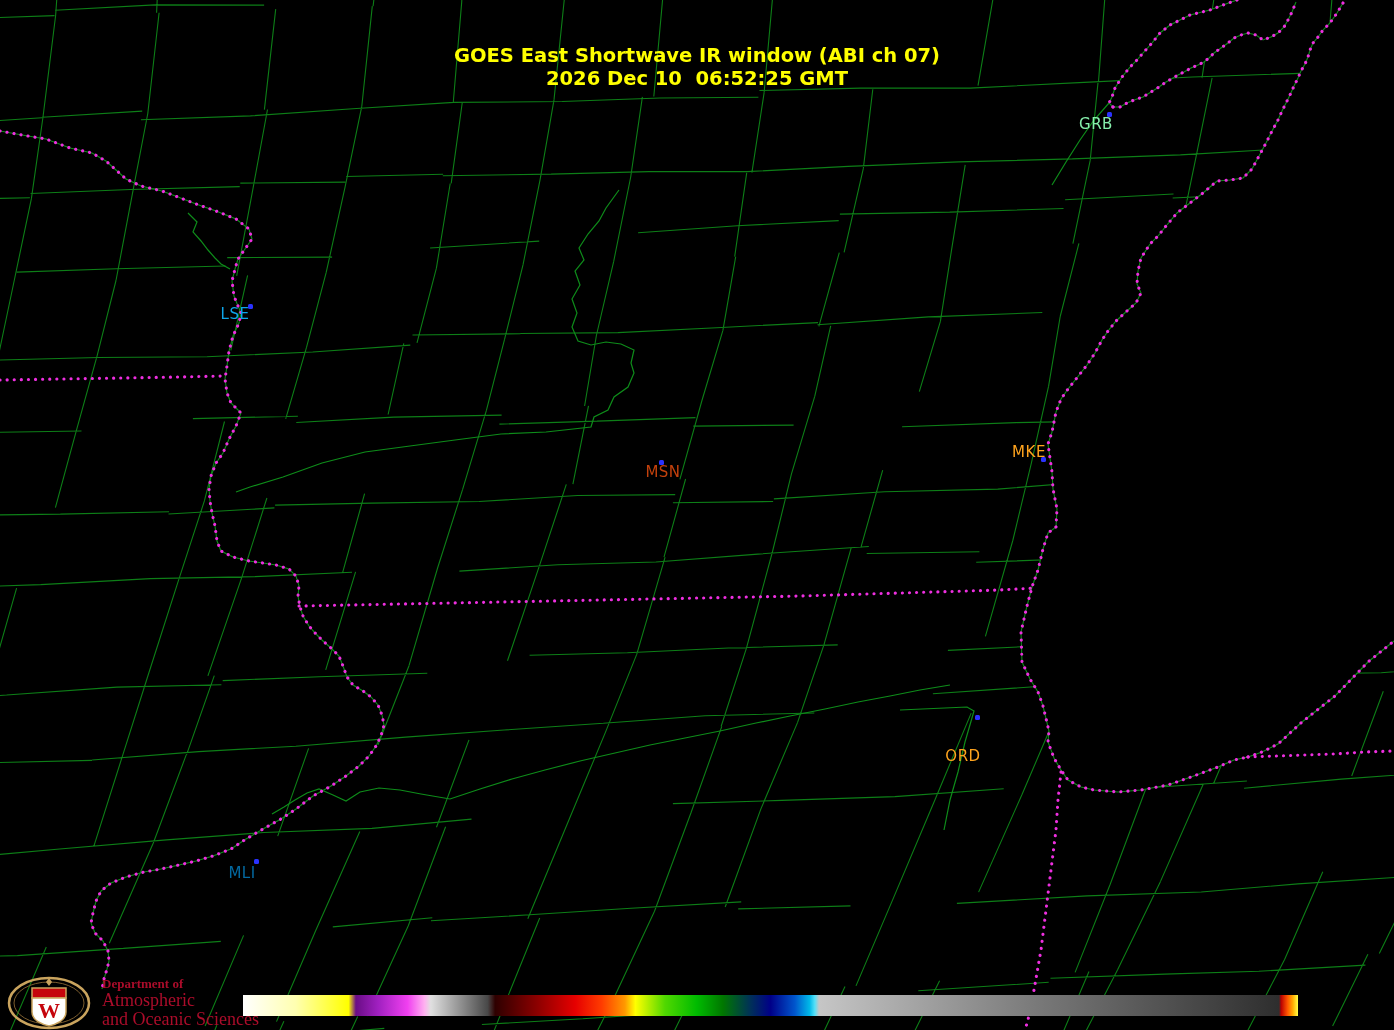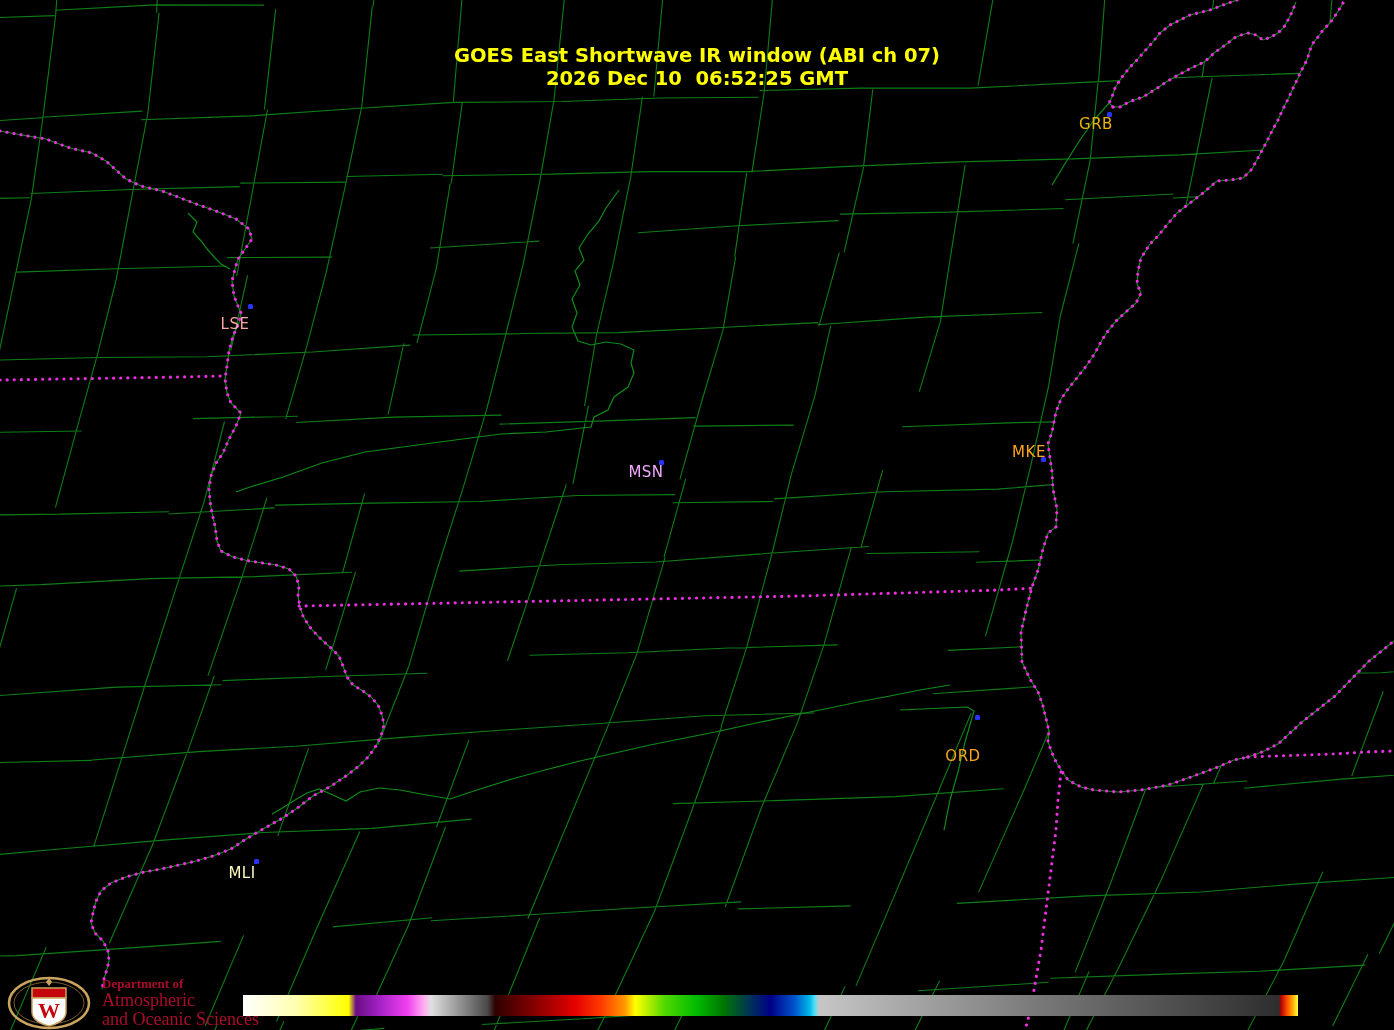--- a/index.html
+++ b/index.html
@@ -53,31 +53,31 @@
         <path d="M1248,757 L 1275,756 L 1305,755 L 1335,754 L 1365,752 L 1394,751" stroke="#ee2fe0" stroke-width="3.1" fill="none" stroke-dasharray="0.1 7" stroke-linecap="round"></path>
         <path d="M1248,757 L 1262,752 L 1278,744 L 1302,722 L 1335,696 L 1368,662 L 1394,641" stroke="#ee2fe0" stroke-width="3.1" fill="none" stroke-dasharray="0.1 7" stroke-linecap="round"></path>
         <path d="M1061,772 L 1058,800 L 1056,830 L 1051,870 L 1046,910 L 1041,950 L 1034,990 L 1028,1020 L 1025,1030" stroke="#ee2fe0" stroke-width="3.1" fill="none" stroke-dasharray="0.1 7" stroke-linecap="round"></path>
       </g>
   </svg>
 
   <div id="title" style="color: rgb(255, 255, 0);"><div>GOES East Shortwave IR window (ABI ch 07)</div><div>2026 Dec 10  06:52:25 GMT</div></div>
 
   <div id="stations">
       <div class="station-dot" style="left: 1107px; top: 112px; background: rgb(42, 50, 255);"></div>
-      <div class="station-label" style="left: 1096px; top: 124px; color: #eab308;">GRB</div>
+      <div class="station-label" style="left: 1096px; top: 124px; color: #86efac;">GRB</div>
       <div class="station-dot" style="left: 248px; top: 304px; background: rgb(42, 50, 255);"></div>
-      <div class="station-label" style="left: 235px; top: 324px; color: #fca5a5;">LSE</div>
+      <div class="station-label" style="left: 235px; top: 314px; color: #0ea5e9;">LSE</div>
       <div class="station-dot" style="left: 659px; top: 460px; background: rgb(42, 50, 255);"></div>
-      <div class="station-label" style="left: 646px; top: 472px; color: #f0abfc;">MSN</div>
+      <div class="station-label" style="left: 663px; top: 472px; color: #c2410c;">MSN</div>
       <div class="station-dot" style="left: 1041px; top: 457px; background: rgb(42, 50, 255);"></div>
       <div class="station-label" style="left: 1029px; top: 452px; color: rgb(255, 164, 30);">MKE</div>
       <div class="station-dot" style="left: 975px; top: 715px; background: rgb(42, 50, 255);"></div>
       <div class="station-label" style="left: 963px; top: 727px; color: rgb(255, 164, 30); margin-top: 29px;">ORD</div>
       <div class="station-dot" style="left: 254px; top: 859px; background: rgb(42, 50, 255);"></div>
-      <div class="station-label" style="left: 242px; top: 873px; color: #fef9c3;">MLI</div>
+      <div class="station-label" style="left: 242px; top: 873px; color: #0369a1;">MLI</div>
     </div>
 
   <div id="colorbar" style="left: 243px; top: 995px; width: 1055px; height: 21px; background: linear-gradient(to right, rgb(255, 255, 255) 0%, rgb(255, 255, 176) 5%, rgb(255, 255, 0) 10%, rgb(106, 13, 134) 10.7%, rgb(160, 32, 192) 12.8%, rgb(240, 64, 240) 15.6%, rgb(255, 176, 240) 17.2%, rgb(224, 224, 224) 17.8%, rgb(72, 72, 72) 23.2%, rgb(46, 0, 0) 23.9%, rgb(143, 0, 0) 28%, rgb(230, 0, 0) 31.5%, rgb(255, 60, 0) 34%, rgb(255, 153, 0) 36.2%, rgb(255, 255, 0) 37.2%, rgb(80, 216, 0) 40%, rgb(0, 187, 0) 43%, rgb(0, 119, 0) 45.5%, rgb(0, 51, 85) 48%, rgb(0, 0, 136) 50%, rgb(0, 85, 204) 52.3%, rgb(0, 184, 232) 53.7%, rgb(85, 224, 248) 54.2%, rgb(198, 198, 198) 54.6%, rgb(122, 122, 122) 75%, rgb(46, 46, 46) 98.2%, rgb(187, 0, 0) 98.4%, rgb(255, 85, 0) 99%, rgb(255, 170, 0) 99.5%, rgb(255, 255, 68) 100%);"></div>
 
   <div id="logo">
     <svg width="92" height="54" viewBox="0 0 92 54">
       <ellipse cx="45" cy="27" rx="40" ry="25" fill="none" stroke="#caa45e" stroke-width="2.5"></ellipse>
       <ellipse cx="45" cy="27" rx="35" ry="21" fill="none" stroke="#7a5c2e" stroke-width="1"></ellipse>
       <path d="M45,2 l3,4 -3,4 -3,-4 z" fill="#caa45e"></path>
       <path d="M28,12 h34 v10 h-34 z" fill="#c5050c" stroke="#caa45e" stroke-width="1.5"></path>

